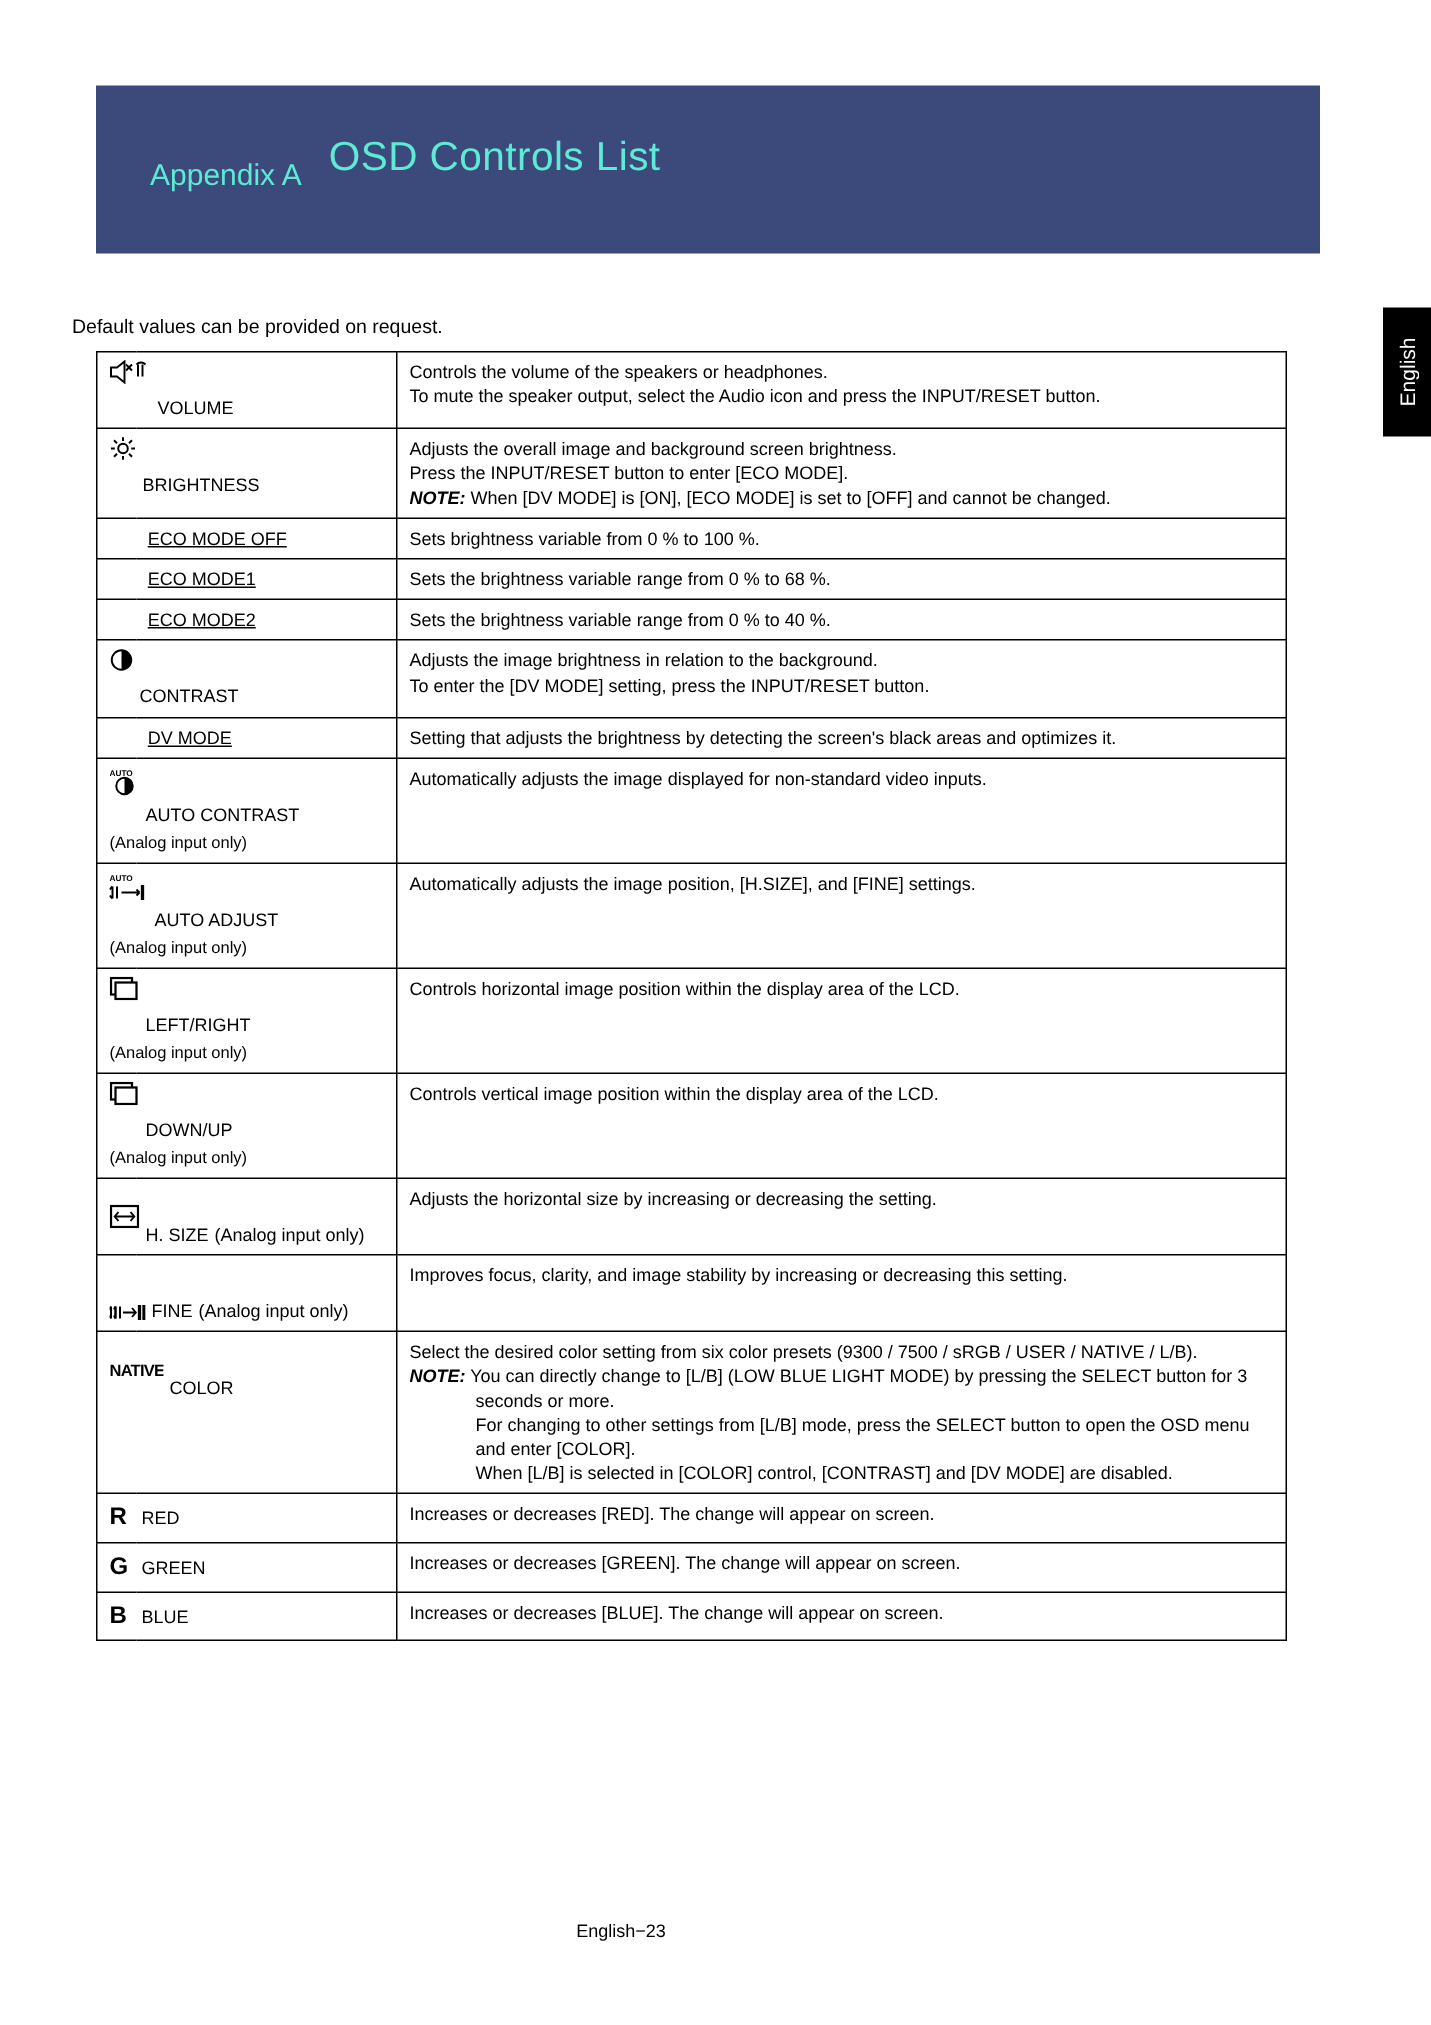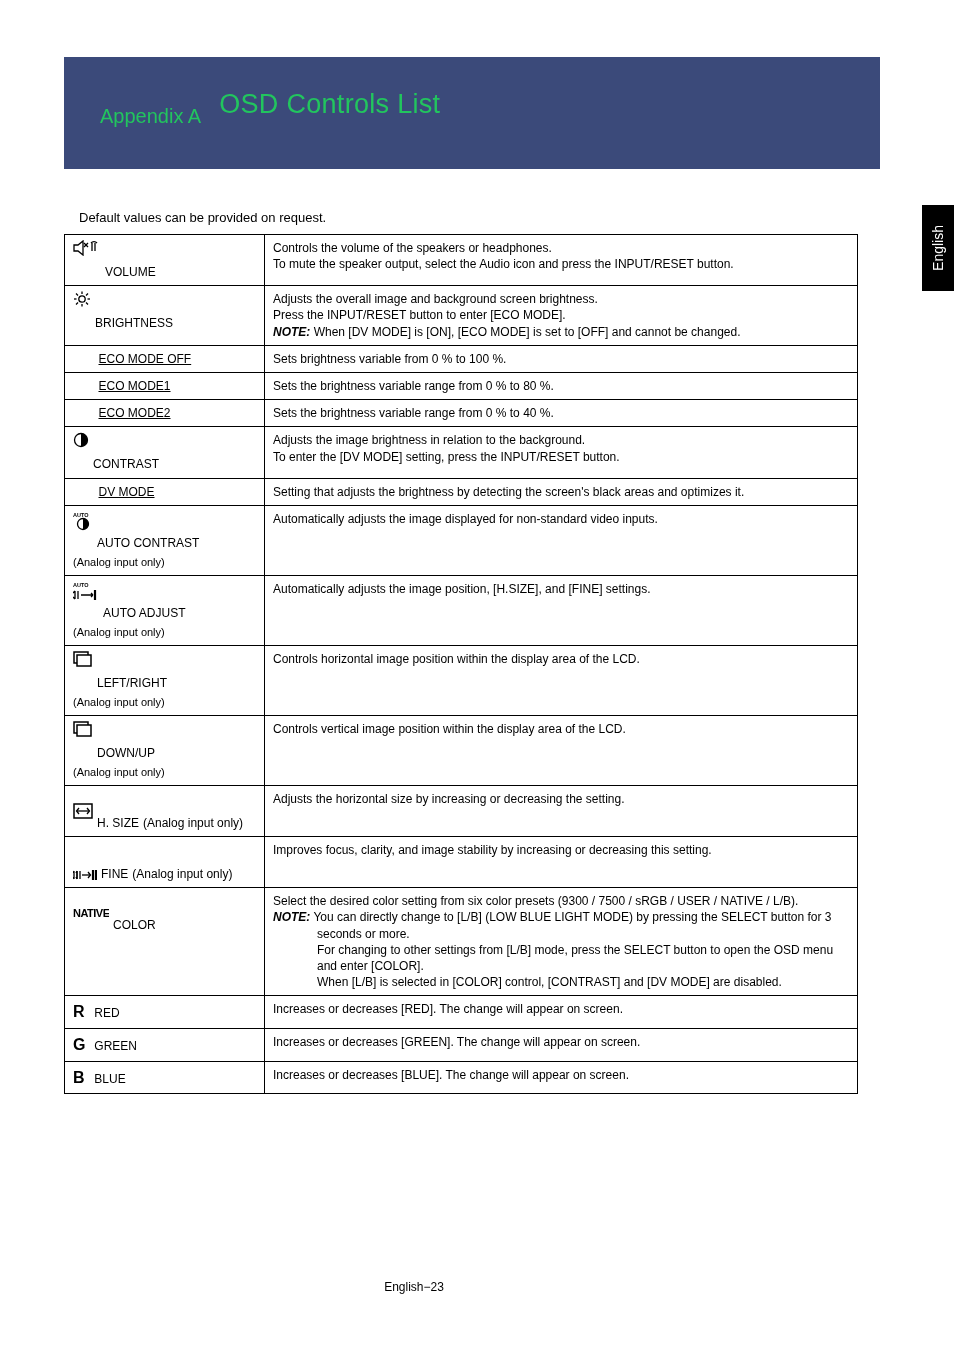--- a/index.html
+++ b/index.html
@@ -1,23 +1,23 @@
 <!DOCTYPE html>
 <html><head>
 <meta charset="utf-8">
 <style>
   * { box-sizing: border-box; margin: 0; padding: 0; }
   html, body { width: 954px; height: 1350px; background: #fff; font-family: Arial, Helvetica, sans-serif; color: #000; }
   .page { position: relative; width: 954px; height: 1350px; }
-  .banner { position: absolute; left: 64px; top: 57px; width: 816px; height: 112px; background: #3b4a7a; color: #22c55e; display: flex; align-items: baseline; padding-left: 36px; padding-top: 42px; }
+  .banner { position: absolute; left: 64px; top: 57px; width: 816px; height: 112px; background: #3b4a7a; color: #5eead4; display: flex; align-items: baseline; padding-left: 36px; padding-top: 42px; }
   .banner .pre { font-size: 20px; font-weight: 400; margin-right: 18px; position: relative; top: 0; }
   .banner .title { font-size: 27px; font-weight: 400; letter-spacing: 0.3px; position: relative; top: -10px; text-align: center;}
   .side-tab { position: absolute; right: 0; top: 205px; width: 32px; height: 86px; background: #000; color: #fff; display: flex; align-items: center; justify-content: center; }
   .side-tab span { writing-mode: vertical-rl; transform: rotate(180deg); font-size: 14px; }
-  .intro { position: absolute; left: 79px; top: 210px; font-size: 13px; }
+  .intro { position: absolute; left: 48px; top: 210px; font-size: 13px; }
   .tbl { position: absolute; left: 64px; top: 234px; width: 794px; border-collapse: collapse; }
   .tbl td { border: 1px solid #000; padding: 5px 8px; font-size: 12px; vertical-align: top; line-height: 1.35; }
   .tbl td.ind { border-right: none; width: 26px; }
   .tbl td.sub { border-left: none; width: 174px; text-decoration: underline; }
   .tbl td.label { width: 200px; }
   .tbl td.desc { }
   .note-label { font-weight: bold; font-style: italic; }
   .small { font-size: 11px; }
   .iconcell { display: flex; align-items: flex-start; gap: 4px; flex-wrap: wrap; }
   .iconcell .txt { font-size: 12px; margin-top: 24px; }
@@ -92,21 +92,21 @@
       </td>
     </tr>
     <tr>
       <td class="ind"></td>
           <td class="sub">ECO MODE OFF</td>
       <td class="desc">Sets brightness variable from 0 % to 100 %.</td>
     </tr>
     <tr>
       <td class="ind"></td>
           <td class="sub">ECO MODE1</td>
-      <td class="desc">Sets the brightness variable range from 0 % to 80 %.</td>
+      <td class="desc">Sets the brightness variable range from 0 % to 68 %.</td>
     </tr>
     <tr>
       <td class="ind"></td>
           <td class="sub">ECO MODE2</td>
       <td class="desc">Sets the brightness variable range from 0 % to 40 %.</td>
     </tr>
 
     <tr>
       <td class="label" colspan="2">
         <div class="iconcell">

